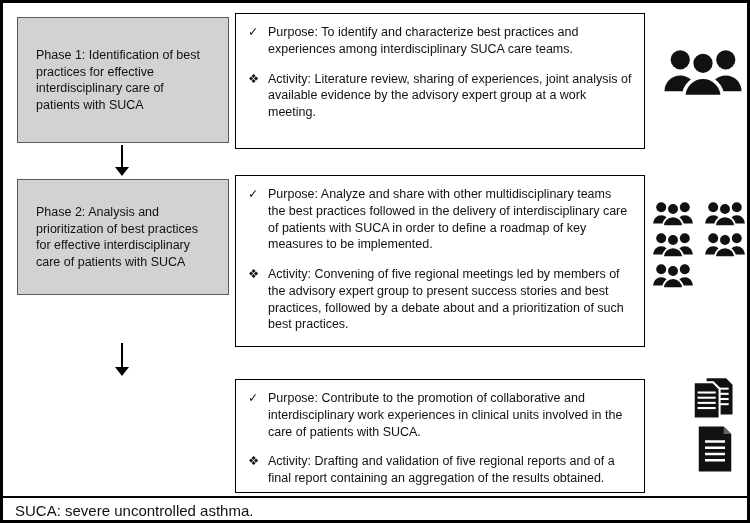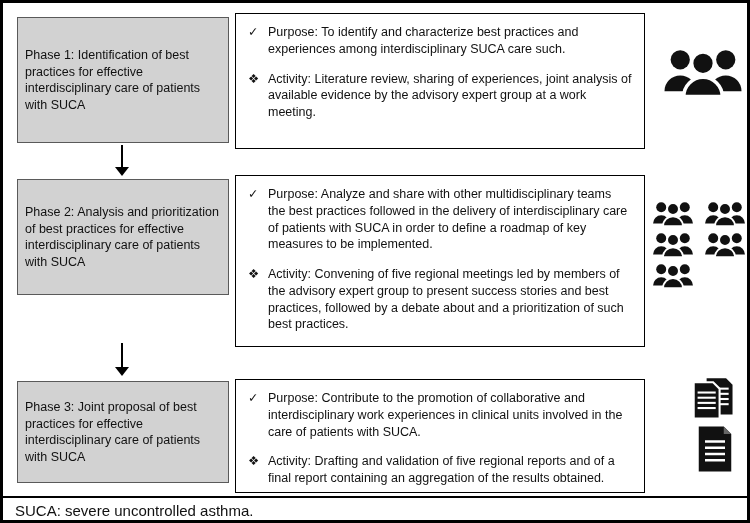--- a/index.html
+++ b/index.html
@@ -6,21 +6,21 @@
   html,body { background:#ffffff; }
   body { font-family:"Liberation Sans", sans-serif; color:#111; }
   .page {
     position:relative; width:750px; height:523px;
     border:3px solid #000; background:#fff; overflow:hidden;
   }
   .phase-box {
     position:absolute; left:14px; width:212px;
     background:#d2d2d2; border:1px solid #5a5a5a;
     display:flex; align-items:center;
-    padding:8px 7px; font-size:12.5px; line-height:1.32;
+    padding:8px 18px; font-size:12.5px; line-height:1.32;
   }
   .detail-box {
     position:absolute; left:232px; width:410px;
     background:#fff; border:1px solid #000;
     padding:10px 12px; font-size:12.5px; line-height:1.34;
   }
   .b { font-weight:normal; }
   .bullet-item { display:flex; }
   .bullet-item + .bullet-item { margin-top:13px; }
   .bullet { flex:0 0 20px; width:20px; }
@@ -41,21 +41,21 @@
 
 <div class="page">
 
   <div class="phase-box" style="top:14px;height:126px;">
     <div><span class="b">Phase 1:</span><span> Identification of best practices for effective interdisciplinary care of patients with SUCA</span></div>
   </div>
 
   <div class="detail-box" style="top:10px;height:136px;">
     <div class="bullet-item">
       <span class="bullet">✓</span>
-      <span class="bullet-text"><span class="b">Purpose:</span><span> To identify and characterize best practices and experiences among interdisciplinary SUCA care such.</span></span>
+      <span class="bullet-text"><span class="b">Purpose:</span><span> To identify and characterize best practices and experiences among interdisciplinary SUCA care teams.</span></span>
     </div>
     <div class="bullet-item">
       <span class="bullet">❖</span>
       <span class="bullet-text"><span class="b">Activity:</span><span> Literature review, sharing of experiences, joint analysis of available evidence by the advisory expert group at a work meeting.</span></span>
     </div>
   </div>
 
   <div class="icon-area" style="left:658px;top:40px;">
     <svg width="84" height="58" viewBox="0 0 48 32">
       <g fill="#111">
@@ -140,23 +140,20 @@
         <path d="M13,30 a11,11 0 0,1 22,0 z" stroke="#fff" stroke-width="2"></path>
       </g>
     </svg>
   </div>
 
   <div class="arrow" style="top:340px;">
     <div class="arrow-line" style="height:24px;"></div>
     <div class="arrow-head"></div>
   </div>
 
-  <div class="phase-box" style="top:378px;height:102px;">
-    <div><span class="b">Phase 3:</span><span> Joint proposal of best practices for effective interdisciplinary care of patients with SUCA</span></div>
-  </div>
 
   <div class="detail-box" style="top:376px;height:114px;">
     <div class="bullet-item">
       <span class="bullet">✓</span>
       <span class="bullet-text"><span class="b">Purpose:</span><span> Contribute to the promotion of collaborative and interdisciplinary work experiences in clinical units involved in the care of patients with SUCA.</span></span>
     </div>
     <div class="bullet-item">
       <span class="bullet">❖</span>
       <span class="bullet-text"><span class="b">Activity:</span><span> Drafting and validation of five regional reports and of a final report containing an aggregation of the results obtained.</span></span>
     </div>

